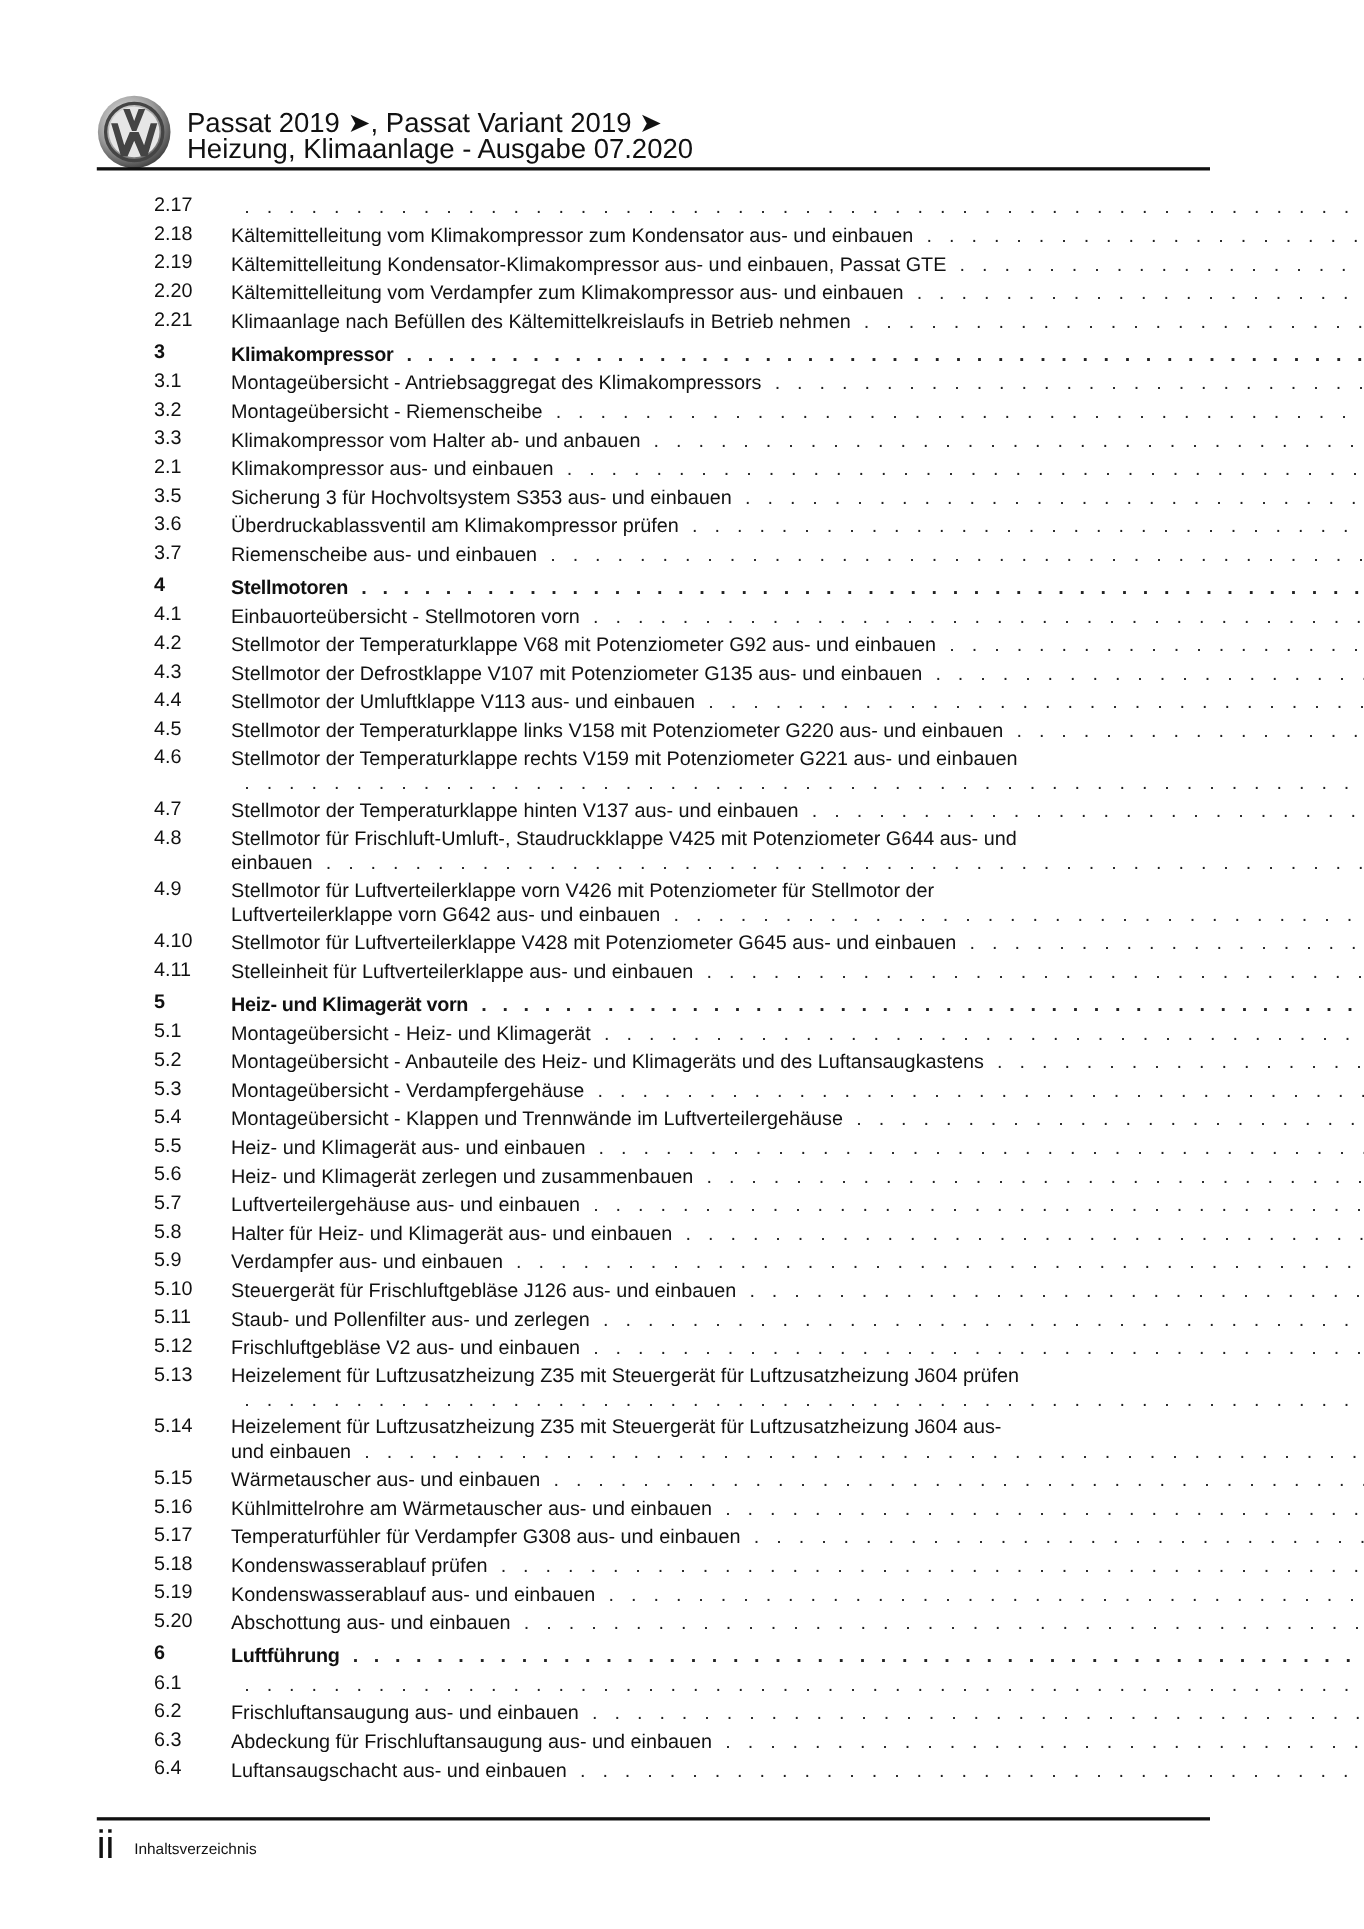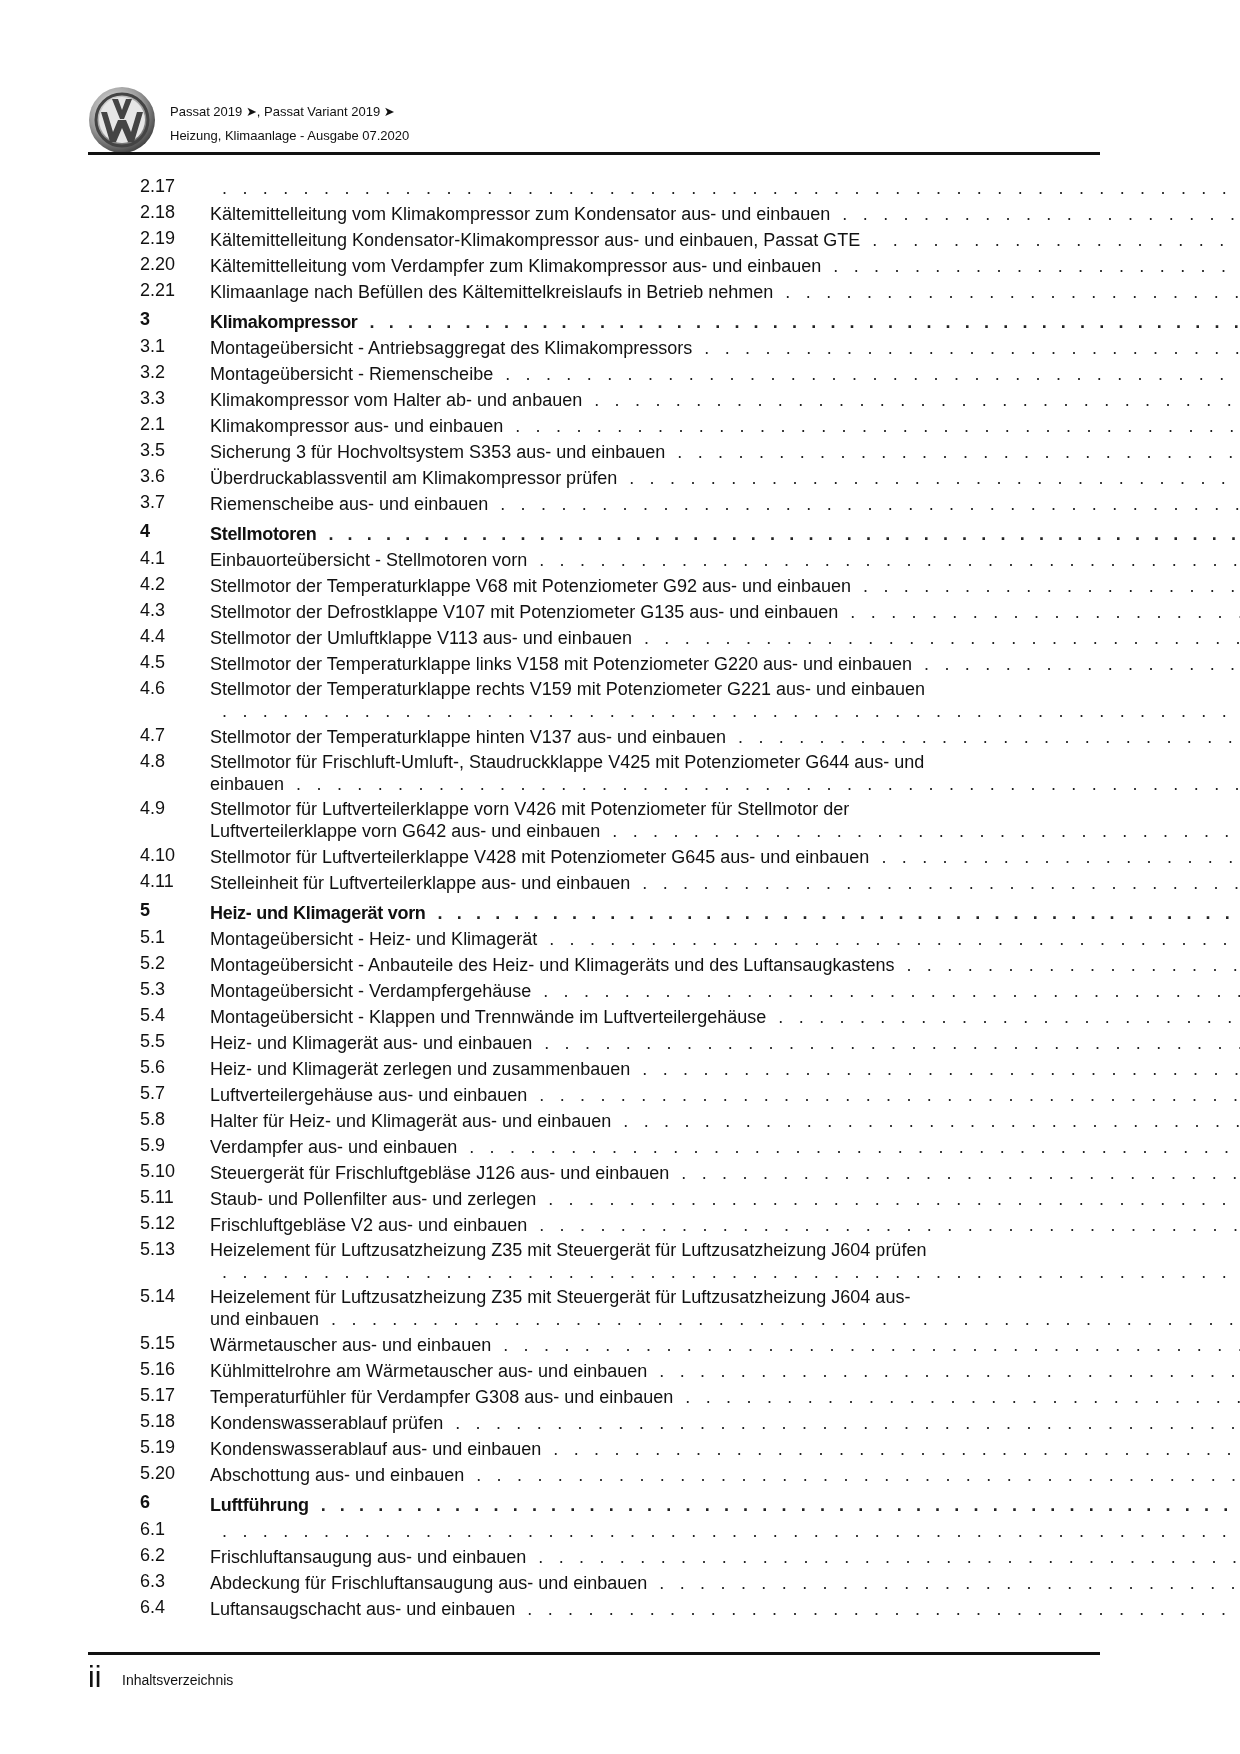--- a/index.html
+++ b/index.html
@@ -1,34 +1,34 @@
 <!DOCTYPE html>
 <html><head>
 <meta charset="utf-8">
 <style>
   html, body { margin:0; padding:0; background:#ffffff; }
   body { width:1240px; height:1754px; position:relative; overflow:hidden;
          font-family:"Liberation Sans", sans-serif; color:#111; }
   .header { position:absolute; left:88px; top:86px; width:1012px; height:68px; }
   .logo { position:absolute; left:0; top:0; width:68px; height:68px; }
-  .title { position:absolute; left:82px; top:14px; font-size:13px; line-height:24px; color:#111; }
+  .title { position:absolute; left:82px; top:14px; font-size:25px; line-height:24px; color:#111; }
   .header-rule { position:absolute; left:88px; top:152px; width:1012px; height:3px; background:#111; }
   .toc { position:absolute; left:140px; top:173px; width:962px; }
   .row { position:relative; display:flex; align-items:flex-end; font-size:18px; line-height:22px; height:26px; }
   .row.two { height:47px; }
   .row.chapter { height:27px; margin-top:3px; font-weight:bold; letter-spacing:-0.3px; }
   .num { width:70px; flex:0 0 70px; align-self:flex-start; padding-top:2px; }
   .row.two .num { padding-top:2px; }
   .body { flex:1; display:flex; flex-direction:column; }
   .line1 { white-space:nowrap; }
   .lastline { display:flex; align-items:baseline; white-space:nowrap; }
   .dots { flex:1; overflow:hidden; margin:0 14px 0 12px; color:#222; letter-spacing:5.2px; font-weight:normal; }
   .row.chapter .dots { font-weight:bold; letter-spacing:4.6px; }
   .footer-rule { position:absolute; left:88px; top:1652px; width:1012px; height:3px; background:#111; }
-  .footer-num { position:absolute; left:88px; top:1662px; font-size:30px; line-height:30px; }
+  .footer-num { position:absolute; left:88px; top:1662px; font-size:36px; line-height:30px; }
   .footer-label { position:absolute; left:122px; top:1672px; font-size:14px; }
 </style>
 </head>
 <body>
 
 <div class="header">
   <svg class="logo" viewBox="0 0 68 68">
     <defs>
       <radialGradient id="g1" cx="40%" cy="35%" r="70%">
         <stop offset="0%" stop-color="#f4f4f4"></stop>

